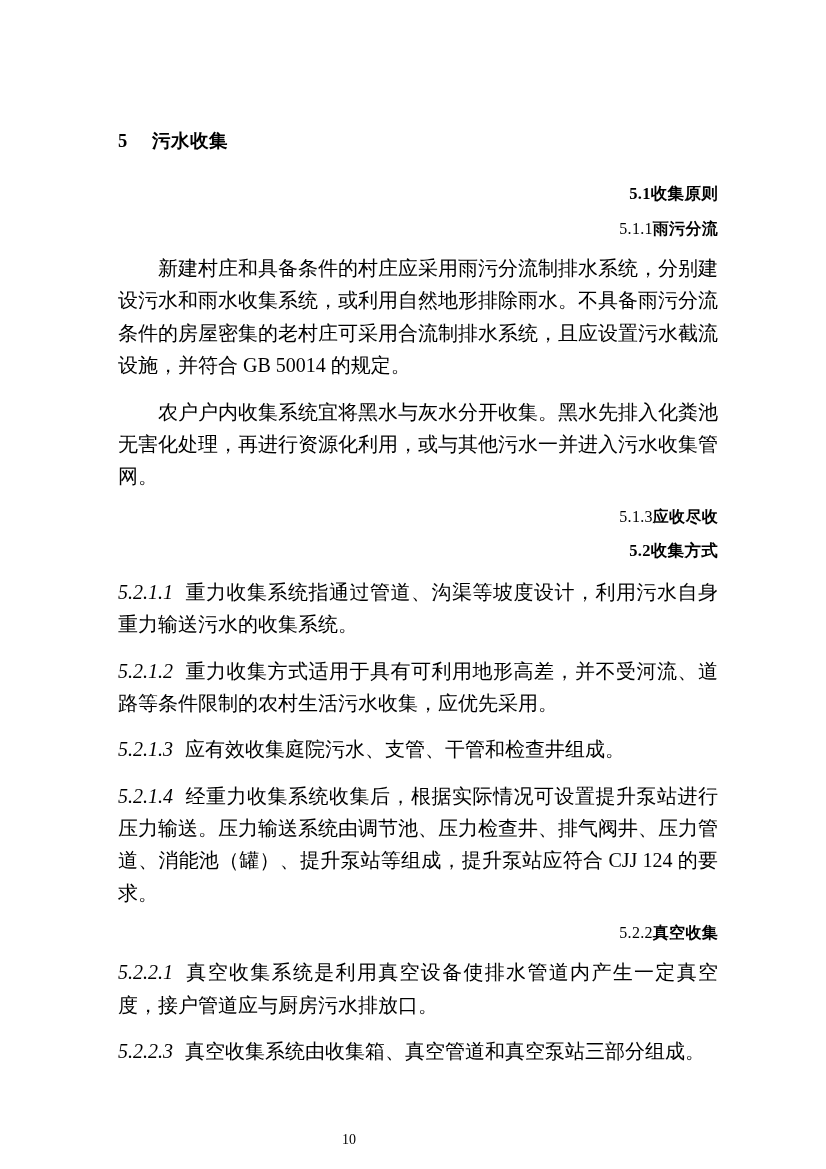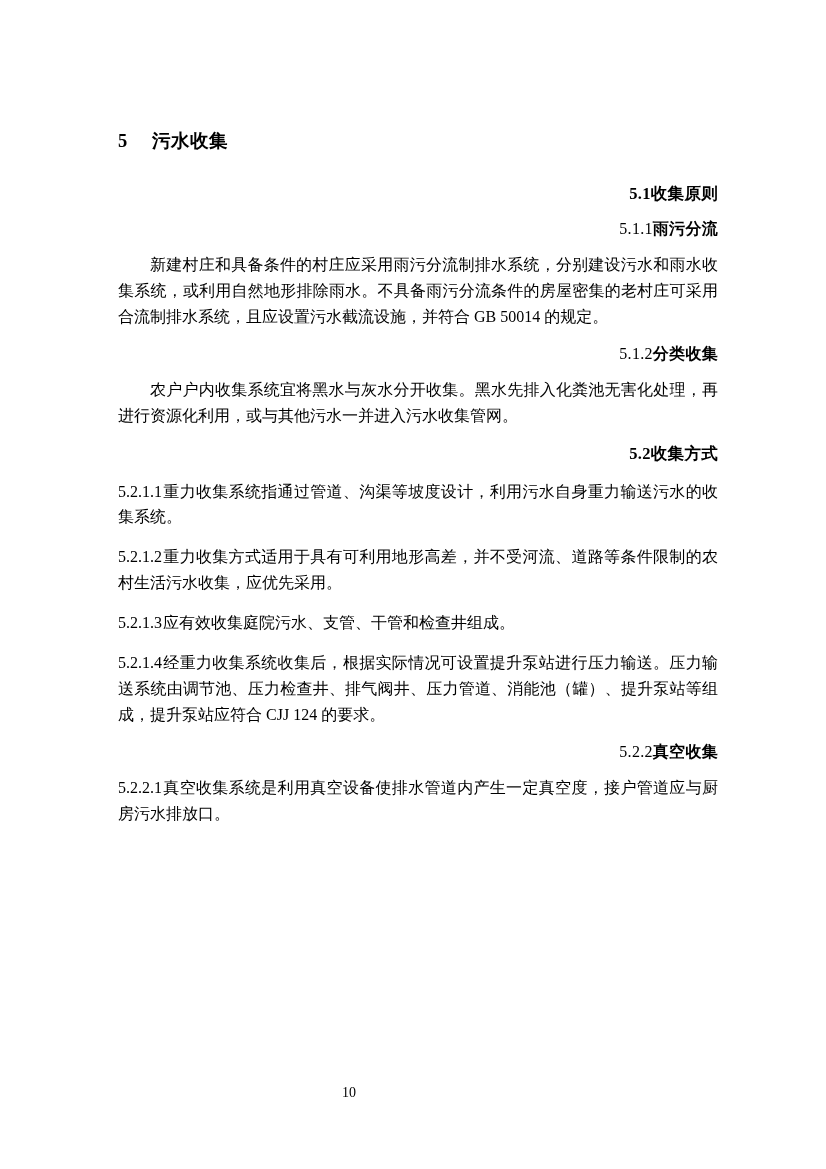--- a/index.html
+++ b/index.html
@@ -58,41 +58,42 @@
   }
   h3.h-3 .num {
     display: inline-block;
     width: 62px;
     font-weight: normal;
   }
   h3.h-3 .txt {
     font-weight: bold;
   }
   p.para {
-    font-size: 16px;
+    font-size: 20px;
     line-height: 1.62;
     margin: 0 0 14px 0;
     text-align: justify;
     text-justify: inter-ideograph;
   }
   p.indent {
     text-indent: 2em;
   }
   p.numbered {
     text-indent: 0;
   }
   p.numbered .lead {
     display: inline;
-    margin-right: 1px;
+    margin-right: 12px;
+    font-style: italic;
   }
   .page-number {
     position: absolute;
     left: 0;
     right: 0;
-    top: 1085px;
+    top: 1132px;
     text-align: center;
     font-size: 14px;
     font-family: "Liberation Serif", "DejaVu Serif", serif;
   }
 </style>
 </head>
 <body>
 
 <div class="page">
   <div class="doc-body">
@@ -103,36 +104,37 @@
 
     <h2 class="h-2">
       <span class="num">5.1</span><span class="txt">收集原则</span>
     </h2>
 
     <h3 class="h-3">
       <span class="num">5.1.1</span><span class="txt">雨污分流</span>
     </h3>
     <p class="para indent">新建村庄和具备条件的村庄应采用雨污分流制排水系统，分别建设污水和雨水收集系统，或利用自然地形排除雨水。不具备雨污分流条件的房屋密集的老村庄可采用合流制排水系统，且应设置污水截流设施，并符合 GB 50014 的规定。</p>
 
-    <h3 class="h-3">
-      <span class="num">5.1.2</span><span class="txt">分类收集</span>
-    </h3>
     <p class="para indent">农户户内收集系统宜将黑水与灰水分开收集。黑水先排入化粪池无害化处理，再进行资源化利用，或与其他污水一并进入污水收集管网。</p>
 
+    <h3 class="h-3">
+      <span class="num">5.1.3</span><span class="txt">应收尽收</span>
+    </h3>
 
     <h2 class="h-2">
       <span class="num">5.2</span><span class="txt">收集方式</span>
     </h2>
 
     <p class="para numbered"><span class="lead">5.2.1.1</span><span>重力收集系统指通过管道、沟渠等坡度设计，利用污水自身重力输送污水的收集系统。</span></p>
     <p class="para numbered"><span class="lead">5.2.1.2</span><span>重力收集方式适用于具有可利用地形高差，并不受河流、道路等条件限制的农村生活污水收集，应优先采用。</span></p>
     <p class="para numbered"><span class="lead">5.2.1.3</span><span>应有效收集庭院污水、支管、干管和检查井组成。</span></p>
     <p class="para numbered"><span class="lead">5.2.1.4</span><span>经重力收集系统收集后，根据实际情况可设置提升泵站进行压力输送。压力输送系统由调节池、压力检查井、排气阀井、压力管道、消能池（罐）、提升泵站等组成，提升泵站应符合 CJJ 124 的要求。</span></p>
 
     <h3 class="h-3">
       <span class="num">5.2.2</span><span class="txt">真空收集</span>
     </h3>
     <p class="para numbered"><span class="lead">5.2.2.1</span><span>真空收集系统是利用真空设备使排水管道内产生一定真空度，接户管道应与厨房污水排放口。</span></p>
+    <p class="para numbered"><span class="lead">5.2.2.3</span><span>真空收集系统由收集箱、真空管道和真空泵站三部分组成。</span></p>
 
   </div>
 
   <div class="page-number">10</div>
 </div>
 
 </body></html>

